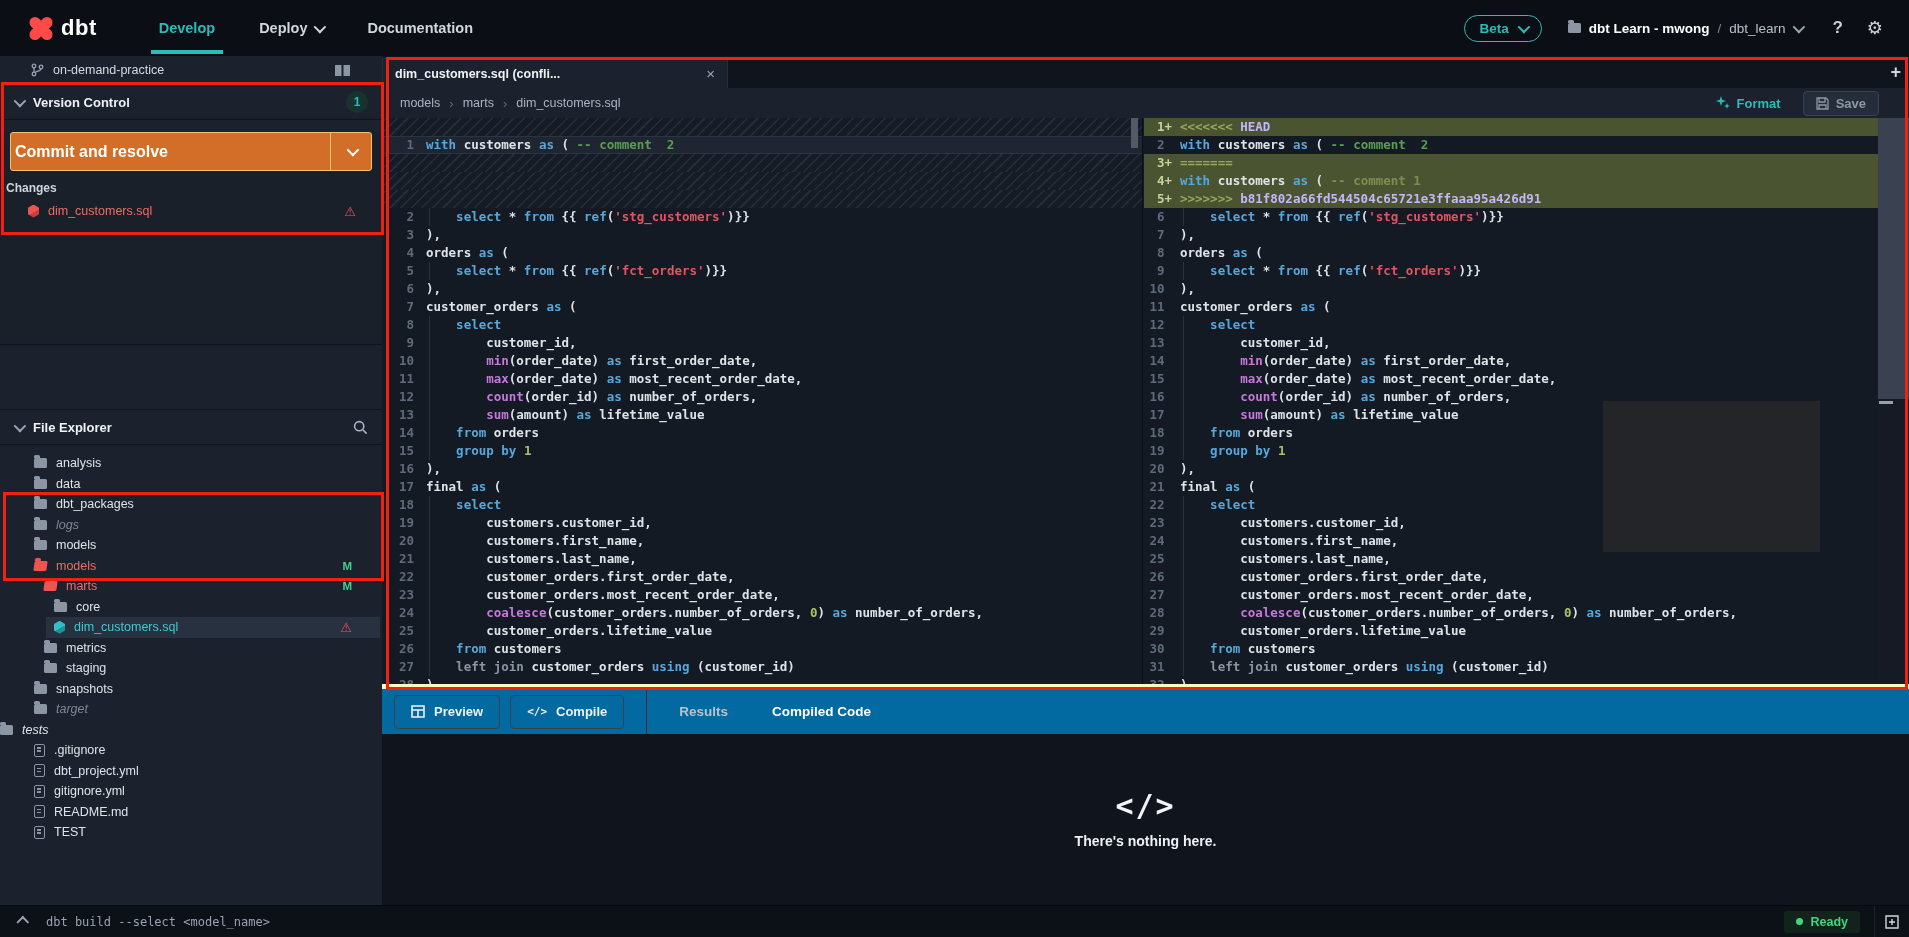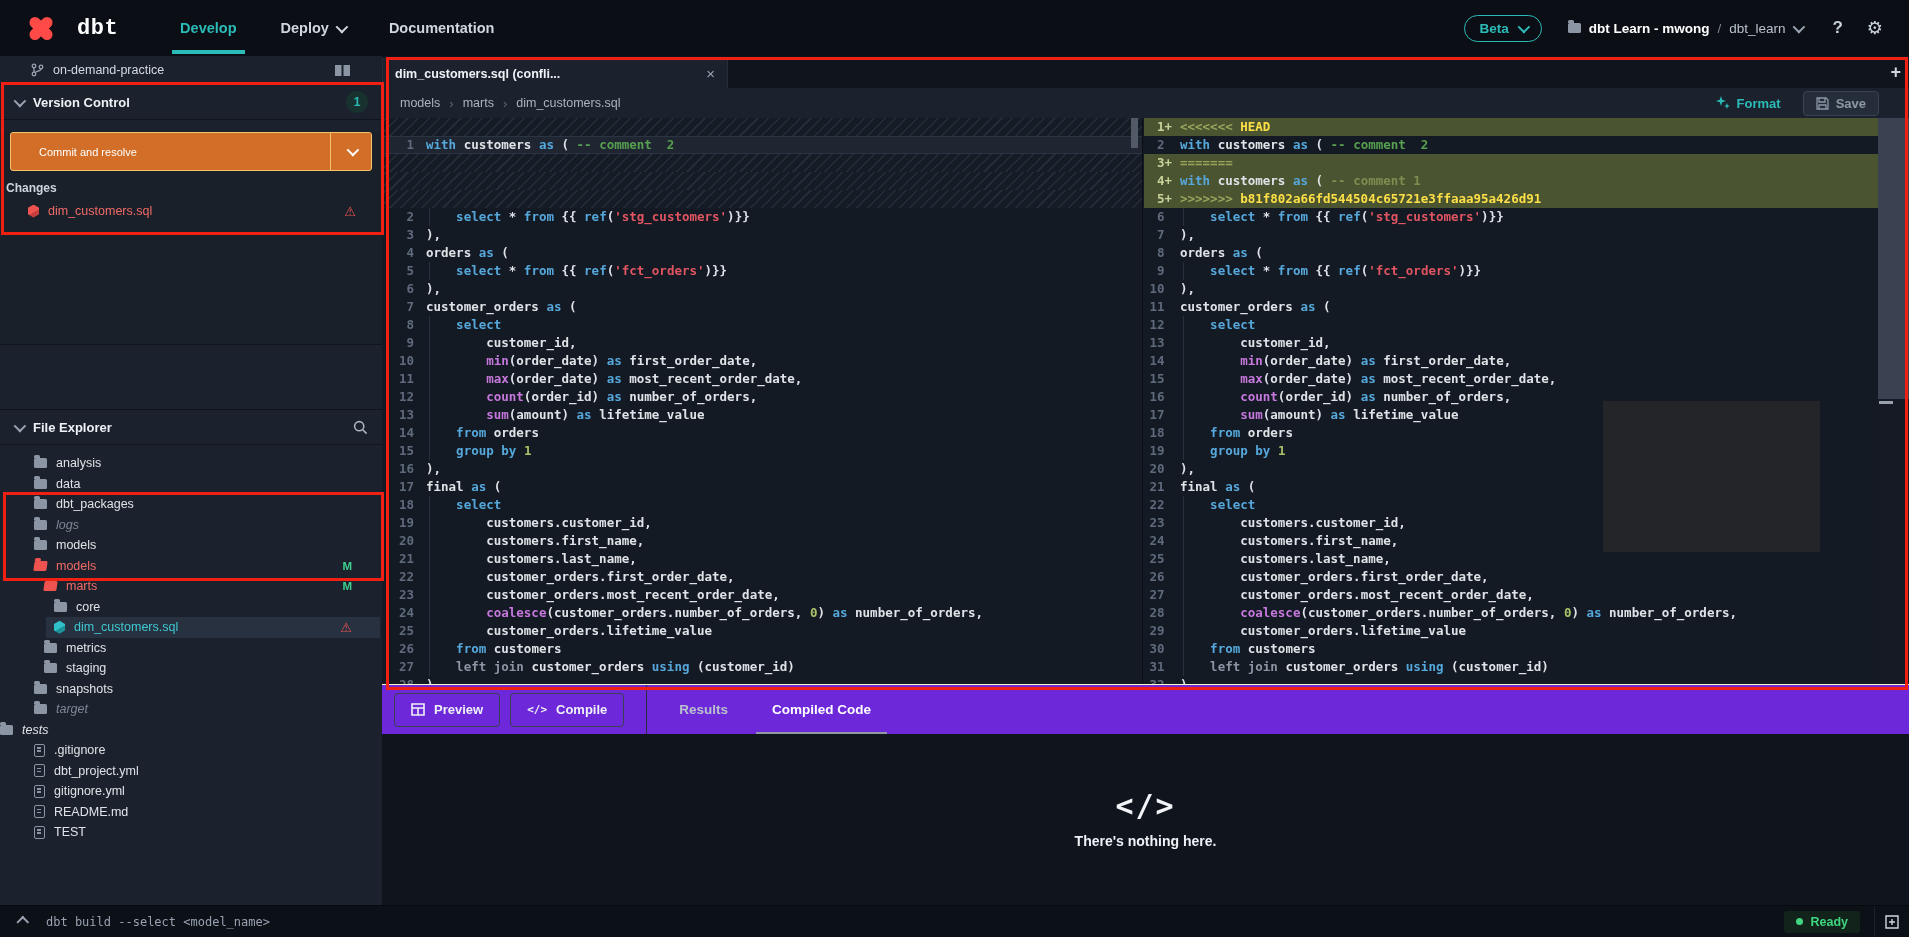--- a/index.html
+++ b/index.html
@@ -2,21 +2,21 @@
 <html><head>
 <meta charset="utf-8">
 <style>
   html,body{margin:0;padding:0;background:#0b0f15;}
   #app{position:relative;width:1909px;height:937px;overflow:hidden;
        font-family:"Liberation Sans",sans-serif;color:#dfe3e8;background:#0b0f15;}
 
   
   .topbar{position:absolute;left:0;top:0;width:100%;height:56px;background:#0b0f15;
           display:flex;align-items:center;padding:0 26px;box-sizing:border-box;}
-  .logo{display:flex;align-items:center;gap:21px;font-family:Liberation Mono, monospace;}
+  .logo{display:flex;align-items:center;gap:5px;}
   .logomark{position:relative;width:30px;height:30px;}
   .logomark:before,.logomark:after{content:'';position:absolute;left:1px;top:10px;width:28px;height:11px;
           background:#ff4a47;border-radius:6px;}
   .logomark:before{transform:rotate(45deg);}
   .logomark:after{transform:rotate(-45deg);}
   .logotext{font-size:22px;font-weight:800;color:#fff;letter-spacing:.5px;}
   .nav{display:flex;margin-left:40px;height:56px;}
   .nav-item{position:relative;display:flex;align-items:center;gap:7px;height:56px;padding:0 22px;
             font-size:14.5px;font-weight:700;color:#cfd6de;cursor:pointer;}
   .nav-item.active{color:#2cbcb8;}
@@ -43,21 +43,21 @@
   .sidebar{position:absolute;left:0;top:56px;width:382px;bottom:32px;background:#1c222d;box-sizing:border-box;}
   .branchrow{height:28px;display:flex;align-items:center;gap:9px;padding:0 31px;border-bottom:1px solid #10151d;}
   .branchrow .bname{font-size:12.5px;color:#d4dae2;flex:1;}
   .panehead{height:34px;display:flex;align-items:center;gap:10px;padding:0 14px;border-bottom:1px solid #10151d;}
   .panehead .title{font-size:13px;font-weight:700;color:#eef1f5;flex:1;}
   .vc-badge{min-width:22px;height:22px;border-radius:11px;background:#17322f;color:#2cbcb8;font-size:12px;font-weight:700;
             display:flex;align-items:center;justify-content:center;padding:0 4px;box-sizing:border-box;}
   .vc-body{height:212px;border-bottom:1px solid #10151d;background:#1a202a;}
   .commitbtn{margin:12px 10px 0 10px;height:37px;display:flex;border:1.5px solid #f2c36b;border-radius:3px;
              background:#d26e27;color:#fff;overflow:hidden;cursor:pointer;}
-  .commitbtn .cmain{flex:1;display:flex;align-items:center;padding-left:28px;font-size:11px;font-weight:400;}
+  .commitbtn .cmain{flex:1;display:flex;align-items:center;padding-left:4px;font-size:16px;font-weight:700;}
   .commitbtn .cdrop{width:40px;display:flex;align-items:center;justify-content:center;border-left:1.5px solid #f2c36b;}
   .changes-label{margin:10px 0 2px 6px;font-size:12px;font-weight:700;color:#cdd4dd;}
   .changerow{height:28px;display:flex;align-items:center;gap:9px;padding:0 26px 0 28px;cursor:pointer;}
   .changerow .fname{font-size:12.5px;color:#f06a66;flex:1;}
   .warn{color:#ef5350;font-size:13px;line-height:1;}
   .ic-cube{display:inline-block;width:11px;height:13px;clip-path:polygon(50% 0,100% 25%,100% 75%,50% 100%,0 75%,0 25%);
            background:linear-gradient(150deg,#ef5350 55%,#c73e3c 55%);}
   .ic-cube.teal{background:linear-gradient(150deg,#2fc0c8 55%,#1d949b 55%);}
   .fe-head{margin-top:0;}
   .tree{padding-top:8px;}
@@ -100,30 +100,30 @@
   .pane.right .crow .gut{width:36px;padding-right:8px;}
   .crow .code{position:relative;flex:1;white-space:pre;}
   .crow .code.ind:before{content:'';position:absolute;left:3px;top:0;bottom:0;width:1px;background:#27303d;}
   .crow.hatch{background:repeating-linear-gradient(-45deg,#161c26 0 6px,#242c38 6px 7.5px);}
   .crow.hlrow{background:#1f2632;box-shadow:inset 0 1px 0 #2b3442,inset 0 -1px 0 #2b3442;}
   .crow.added{background:#4a5430;}
   .crow.added .gut{color:#c9d19b;}
   .kw{color:#56a8dc;}  .kw2{color:#8b95a4;}  .fn{color:#c678dd;}
   .str{color:#e05561;} .num{color:#a9c36a;}  .com{color:#57a04f;}
   .d{color:#dfe3e8;}
-  .mark{color:#99a55c;} .markrest{color:#fde047;margin-top:9px;}
+  .mark{color:#99a55c;} .markrest{color:#c4b5fd;margin-top:9px;}
   .added .com{color:#7f8d51;}
   .minithumb{position:absolute;right:4px;top:0;width:7px;height:30px;background:#525a68;}
   .ruler{position:absolute;right:0;top:0;width:31px;bottom:0;background:#151a24;}
   .ruler .rthumb{position:absolute;left:0;right:0;top:0;height:281px;background:#3a4150;}
   .ruler .rdash{position:absolute;left:1px;top:283px;width:14px;height:3px;background:#98a0ab;}
   .tooltip-box{position:absolute;left:1221px;top:283px;width:217px;height:151px;background:#232528;}
 
   
-  .btoolbar{position:absolute;left:0;top:628px;right:0;height:50px;background:#6d28d9;border-top:1px solid #fef9c3;
+  .btoolbar{position:absolute;left:0;top:628px;right:0;height:50px;background:#0369a1;border-top:5px solid #fef9c3;
             display:flex;align-items:center;padding-left:12px;box-sizing:border-box;}
   .bbtn{display:flex;align-items:center;gap:9px;height:34px;padding:0 16px;border:1px solid #39414f;border-radius:4px;
         background:transparent;color:#eef1f5;font-size:13px;font-weight:700;margin-right:10px;cursor:pointer;}
   .bbtn .bicon{color:#eef1f5;font-family:"DejaVu Sans Mono",monospace;font-size:11px;font-weight:700;}
   .vdiv{width:1px;height:50px;background:#262e3a;margin:0 0 0 12px;}
   .btabs{display:flex;gap:44px;margin-left:32px;height:50px;}
   .btab{position:relative;display:flex;align-items:center;font-size:13.5px;color:#b9c2cc;font-weight:700;cursor:pointer;}
   .btab.active{color:#fff;}
   .btab.active:after{content:'';position:absolute;left:-16px;right:-16px;bottom:0px;height:3px;background:#8f99a4;}
   .emptyarea{position:absolute;left:0;top:678px;right:0;bottom:0;background:#10151d;text-align:center;}

